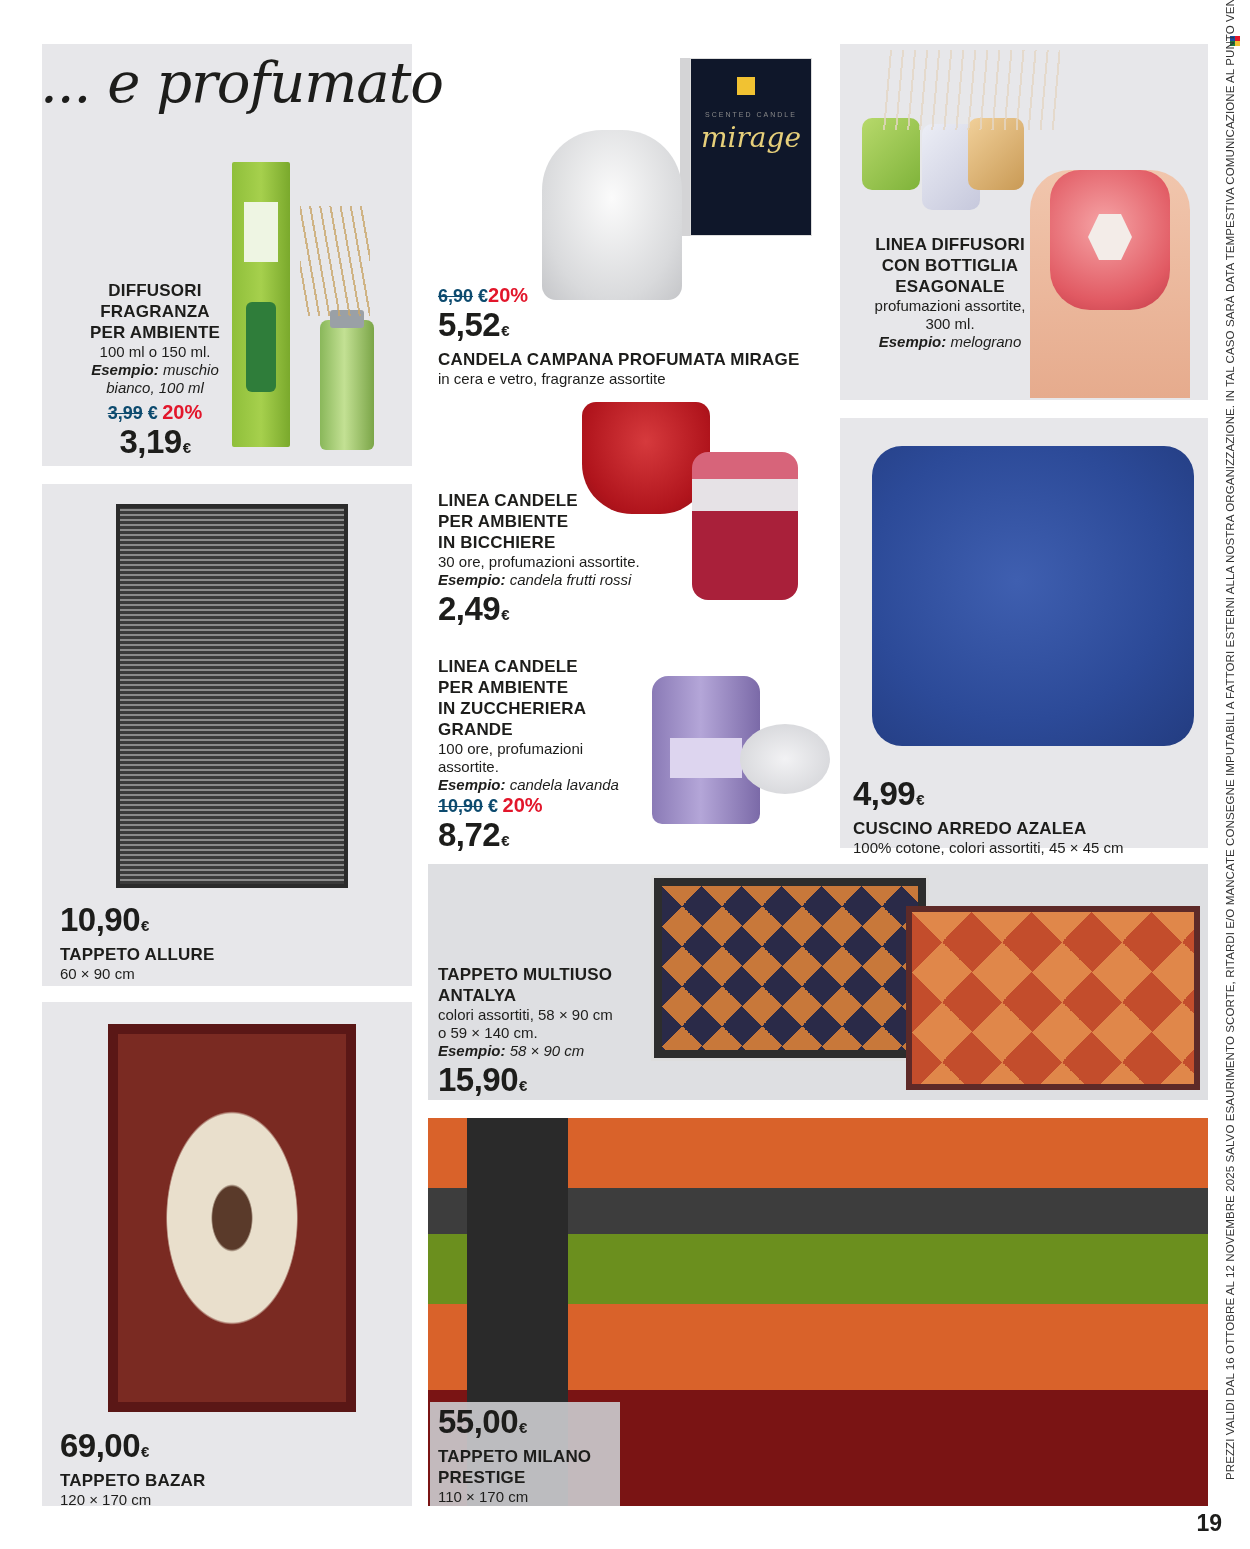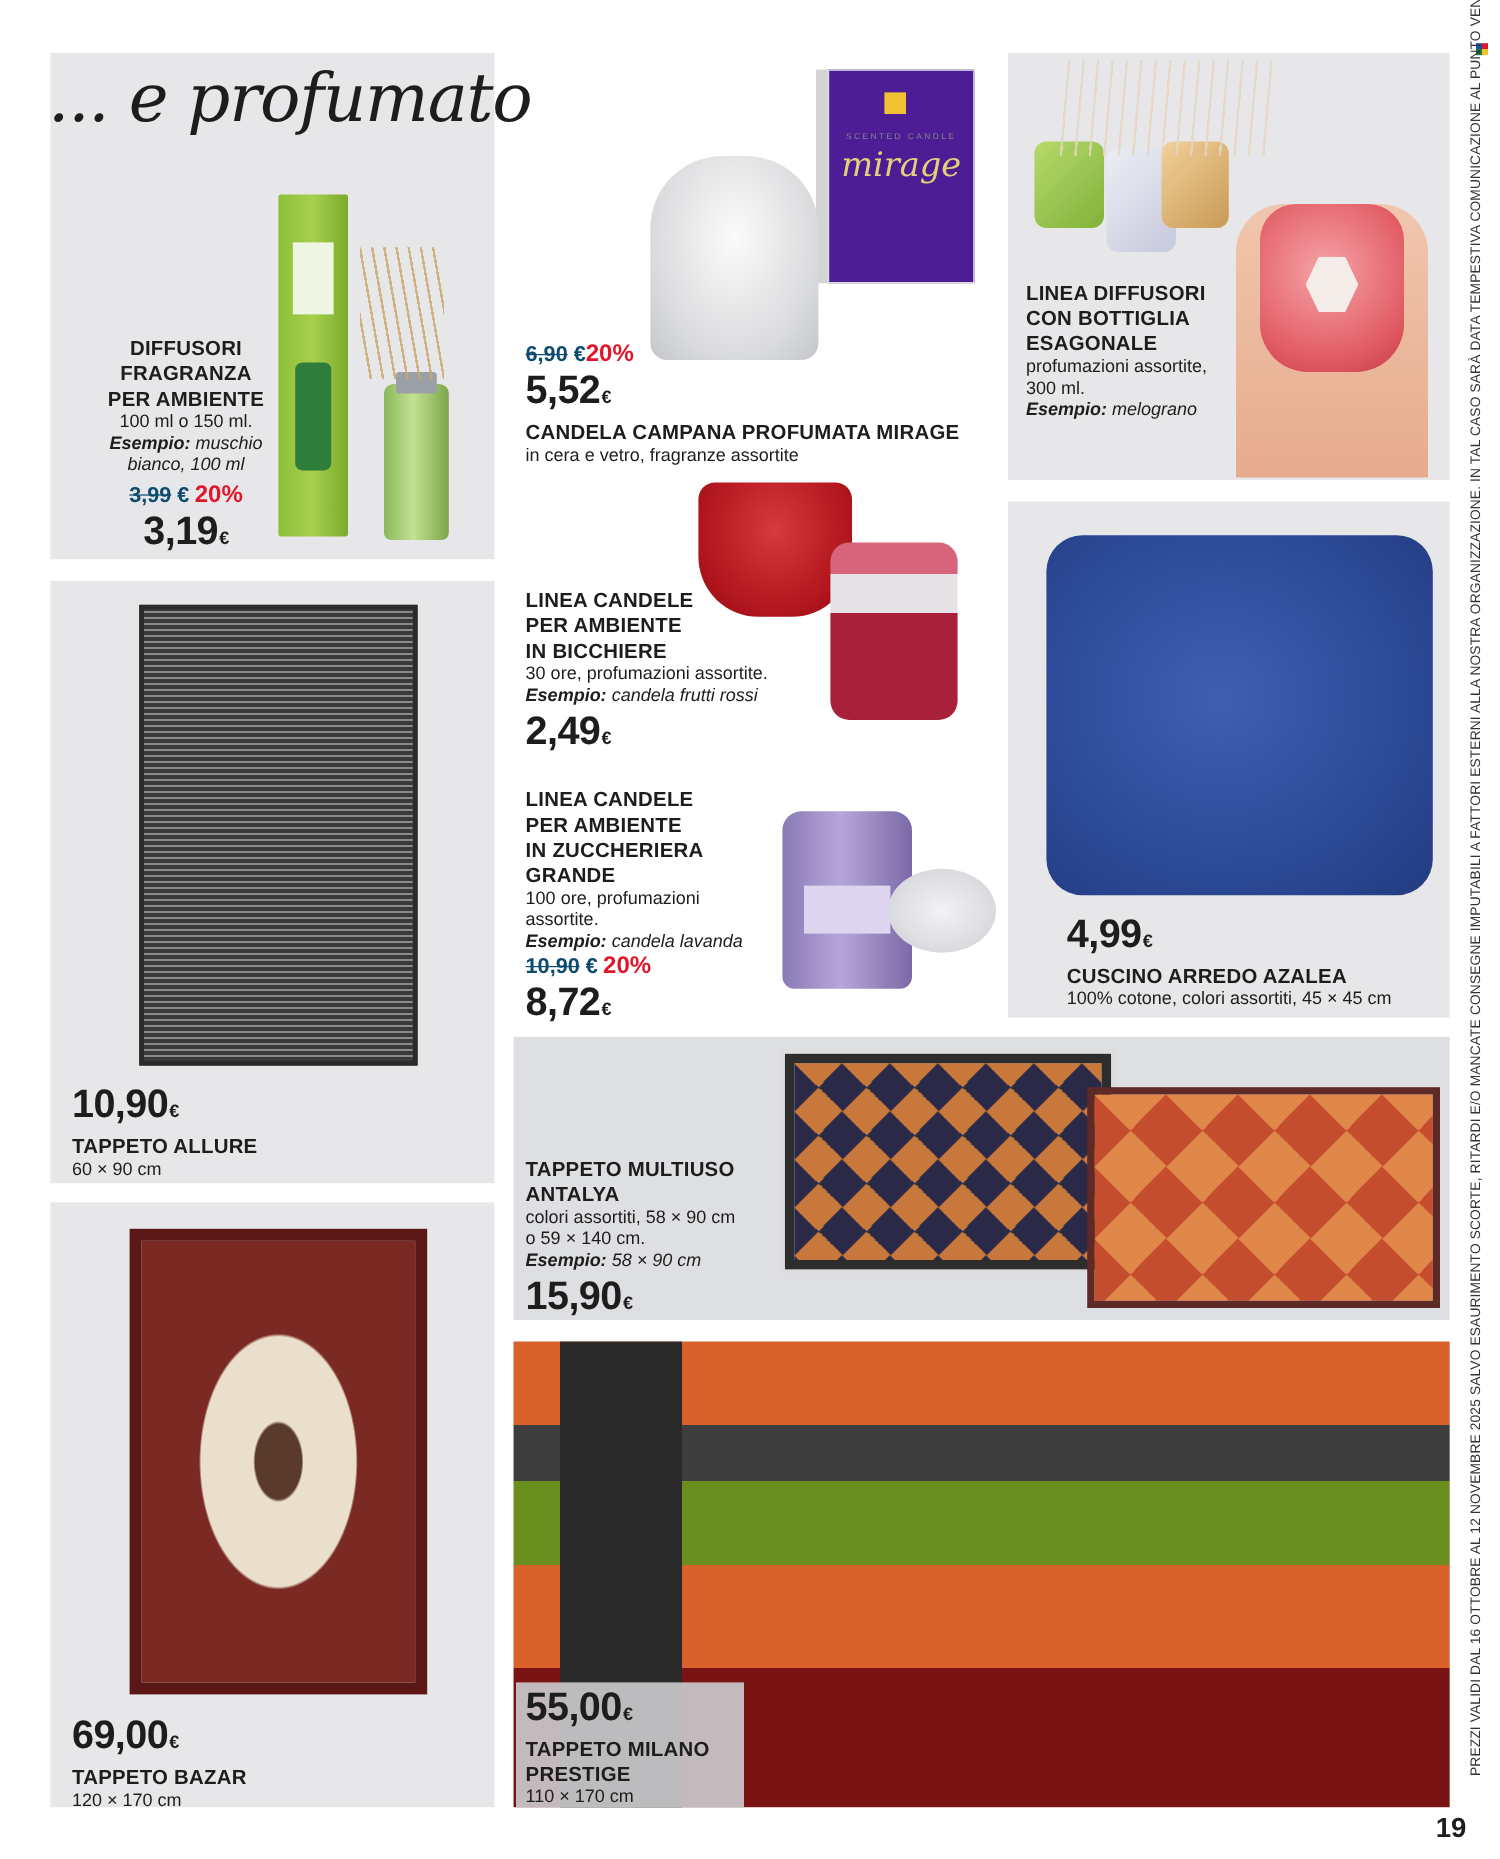--- a/index.html
+++ b/index.html
@@ -39,21 +39,21 @@
 <div class="abs headline" style="left:40px;top:38px;">... e profumato</div>
 
 <div class="img" style="left:232px;top:162px;width:58px;height:285px;background:linear-gradient(90deg,#8fbf3a,#a6d04d 50%,#7aa92c);border-radius:2px;">
   <div style="position:absolute;left:12px;top:40px;width:34px;height:60px;background:#eef5e3;"></div>
   <div style="position:absolute;left:14px;top:140px;width:30px;height:90px;background:#2f7d3a;border-radius:6px;"></div>
 </div>
 <div class="img" style="left:320px;top:320px;width:54px;height:130px;background:linear-gradient(90deg,#7fb24a,#bfe08a 45%,#6f9e36);border-radius:8px 8px 6px 6px;opacity:.9;"></div>
 <div class="img" style="left:330px;top:310px;width:34px;height:18px;background:#9aa0a6;border-radius:3px;"></div>
 <div class="img" style="left:300px;top:206px;width:70px;height:110px;background:repeating-linear-gradient(80deg,transparent 0 8px,#c9a66b 8px 10px);opacity:.8;"></div>
 
-<div class="img" style="left:690px;top:58px;width:122px;height:178px;background:#4c1d95;box-shadow:-10px 0 0 #d4d4d6;border:1px solid #ddd;">
+<div class="img" style="left:690px;top:58px;width:122px;height:178px;background:#0f172a;box-shadow:-10px 0 0 #d4d4d6;border:1px solid #ddd;">
   <div style="position:absolute;left:46px;top:18px;width:18px;height:18px;background:#f1c232;"></div>
   <div style="position:absolute;left:0;right:0;top:52px;text-align:center;font-size:7px;letter-spacing:2px;color:#888;">SCENTED CANDLE</div>
   <div style="position:absolute;left:0;right:0;top:62px;text-align:center;font-family:'DejaVu Serif',serif;font-style:italic;font-size:28px;color:#e6cf7a;">mirage</div>
 </div>
 <div class="img" style="left:542px;top:130px;width:140px;height:170px;background:radial-gradient(ellipse at 50% 40%,#fbfbfb,#d9dadc 70%,#c4c5c8);border-radius:60px 60px 14px 14px;"></div>
 
 <div class="img" style="left:862px;top:118px;width:58px;height:72px;background:linear-gradient(135deg,#b7d96b,#7fb33a);border-radius:10px;"></div>
 <div class="img" style="left:922px;top:124px;width:58px;height:86px;background:linear-gradient(135deg,#eceef6,#c6c8dc);border-radius:10px;"></div>
 <div class="img" style="left:968px;top:118px;width:56px;height:72px;background:linear-gradient(135deg,#f1d09a,#c99a55);border-radius:10px;"></div>
 <div class="img" style="left:880px;top:50px;width:180px;height:80px;background:repeating-linear-gradient(95deg,transparent 0 10px,#e4d6c4 10px 12px);opacity:.8;"></div>
@@ -95,21 +95,21 @@
   <div class="price"><span>3,19</span><span class="eur">€</span></div>
 </div>
 
 <div class="abs" style="left:438px;top:284px;width:400px;">
   <div><span class="old"><s>6,90</s> <span>€</span></span><span class="disc">20%</span></div>
   <div class="price"><span>5,52</span><span class="eur">€</span></div>
   <div class="title">CANDELA CAMPANA PROFUMATA MIRAGE</div>
   <div class="desc">in cera e vetro, fragranze assortite</div>
 </div>
 
-<div class="abs" style="left:855px;top:234px;width:190px;">
+<div class="abs" style="left:855px;top:234px;width:190px;text-align:center;">
   <div class="title">LINEA DIFFUSORI</div>
   <div class="title">CON BOTTIGLIA</div>
   <div class="title">ESAGONALE</div>
   <div class="desc">profumazioni assortite,</div>
   <div class="desc">300 ml.</div>
   <div class="ex"><b>Esempio:</b> <span>melograno</span></div>
 </div>
 
 <div class="abs" style="left:438px;top:490px;width:230px;">
   <div class="title">LINEA CANDELE</div>
@@ -125,21 +125,21 @@
   <div class="title">PER AMBIENTE</div>
   <div class="title">IN ZUCCHERIERA</div>
   <div class="title">GRANDE</div>
   <div class="desc">100 ore, profumazioni</div>
   <div class="desc">assortite.</div>
   <div class="ex"><b>Esempio:</b> <span>candela lavanda</span></div>
   <div><span class="old"><s>10,90</s> <span>€</span></span> <span class="disc">20%</span></div>
   <div class="price"><span>8,72</span><span class="eur">€</span></div>
 </div>
 
-<div class="abs" style="left:853px;top:760px;width:350px;margin-left:36px;">
+<div class="abs" style="left:853px;top:776px;width:350px;">
   <div class="price"><span>4,99</span><span class="eur">€</span></div>
   <div class="title">CUSCINO ARREDO AZALEA</div>
   <div class="desc">100% cotone, colori assortiti, 45 × 45 cm</div>
 </div>
 
 <div class="abs" style="left:60px;top:902px;width:300px;">
   <div class="price"><span>10,90</span><span class="eur">€</span></div>
   <div class="title">TAPPETO ALLURE</div>
   <div class="desc">60 × 90 cm</div>
 </div>

